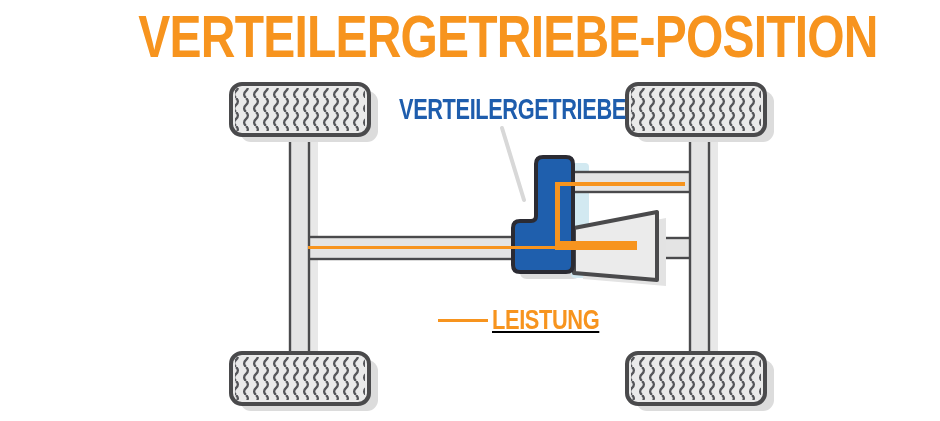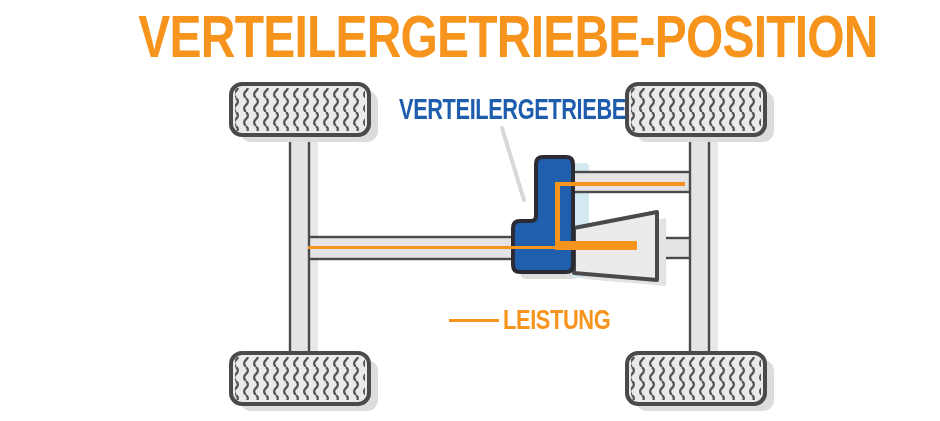--- a/index.html
+++ b/index.html
@@ -43,25 +43,26 @@
     line-height: 29px;
     font-weight: 700;
     letter-spacing: -0.5px;
     color: #1E5DAD;
     white-space: nowrap;
     transform: scaleX(0.75);
     transform-origin: 0 0;
   }
   .legend {
     position: absolute;
-    left: 437px;
+    left: 426px;
     top: 304px;
     height: 32px;
     display: flex;
     align-items: center;
+    text-decoration: underline;
   }
   .legend-line {
     width: 50px;
     height: 3px;
     background: #F7941E;
     margin-right: 4px;
     flex: 0 0 auto;
   }
   .legend-label {
     font-size: 28px;

